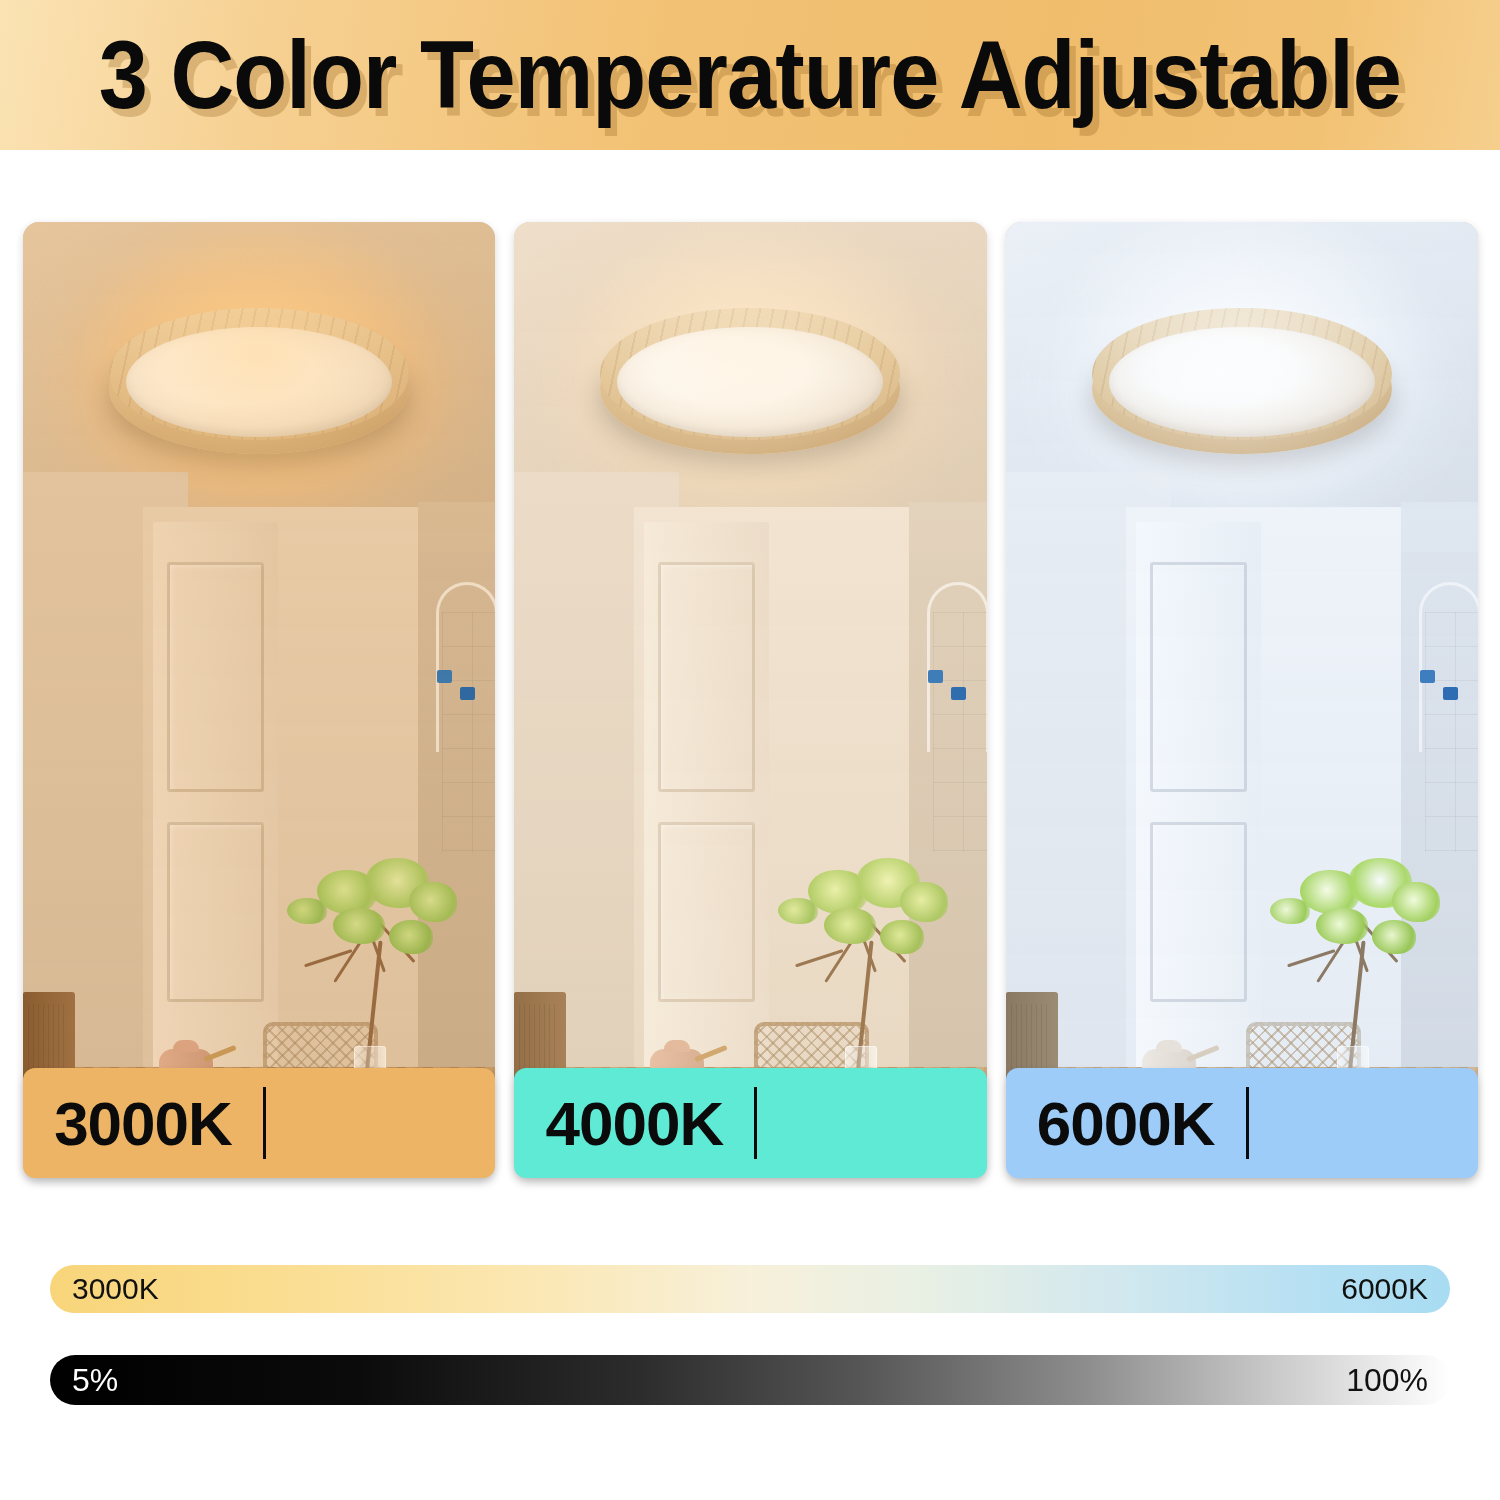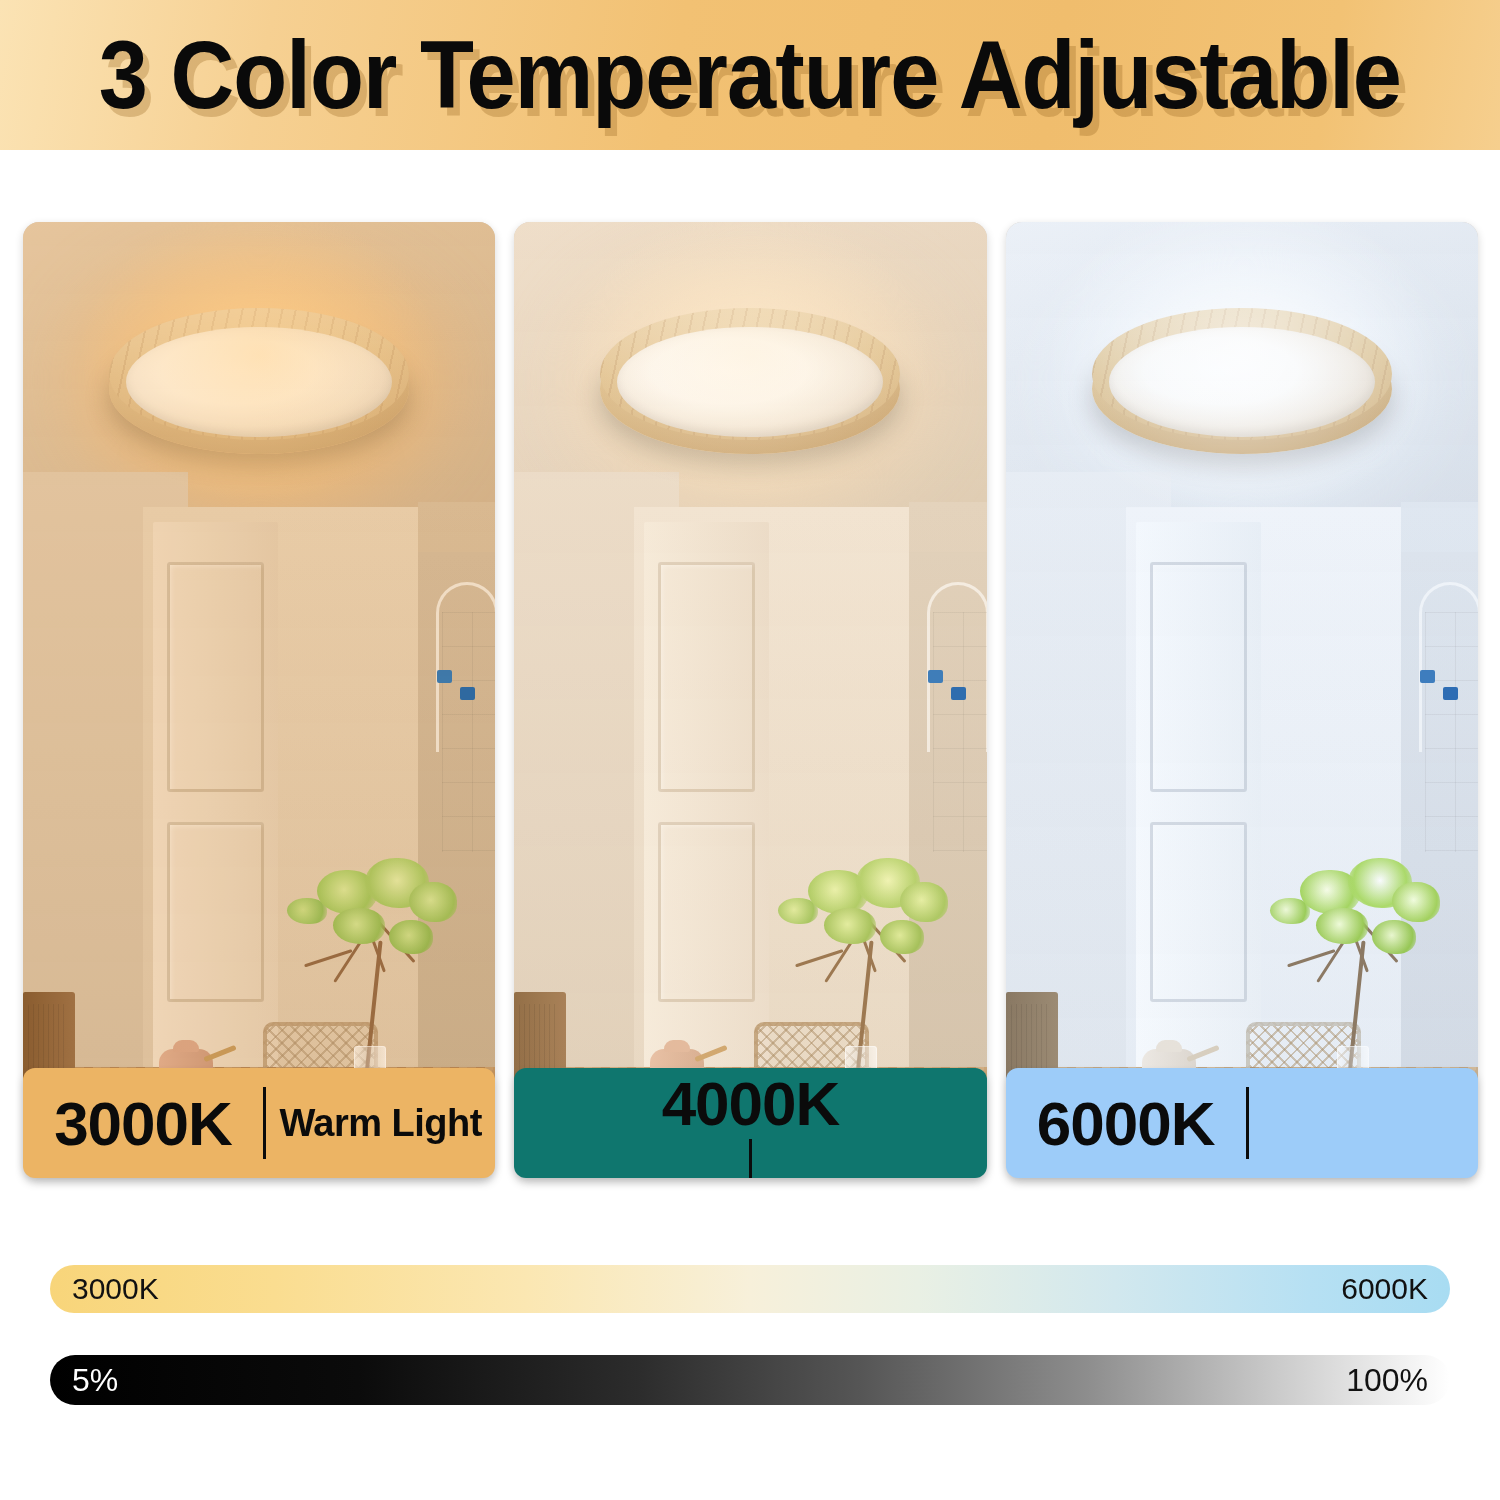--- a/index.html
+++ b/index.html
@@ -484,24 +484,23 @@
     </div>
   </div>
 
 </div>
 
 <div class="label-row">
 
   <div class="label-bar" style="background:#ecb464;">
     <div class="label-k">3000K</div>
     <div class="label-div"></div>
-    <div class="label-name">Warm Light</div>
   </div>
 
-  <div class="label-bar" style="background:#0f766e;flex-direction:column;">
+  <div class="label-bar" style="background:#5eead4;">
     <div class="label-k">4000K</div>
     <div class="label-div"></div>
   </div>
 
   <div class="label-bar" style="background:#9dccf9;">
     <div class="label-k">6000K</div>
     <div class="label-div"></div>
   </div>
 
 </div>

